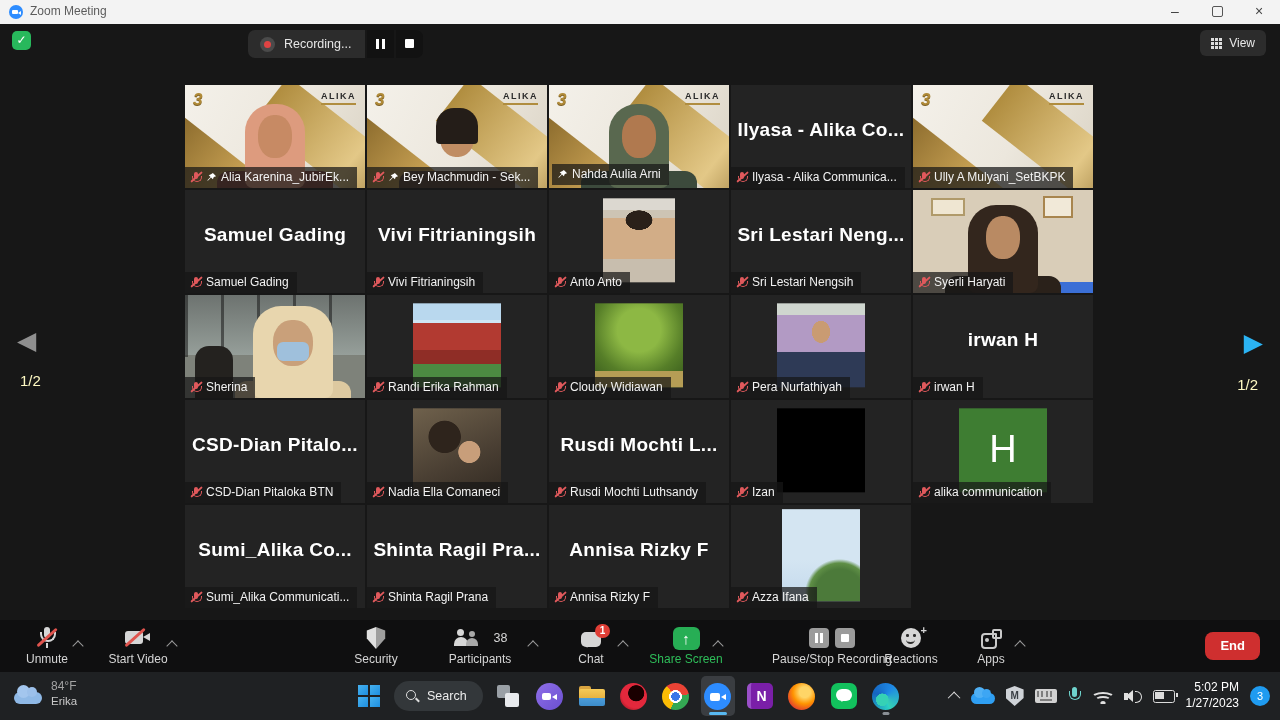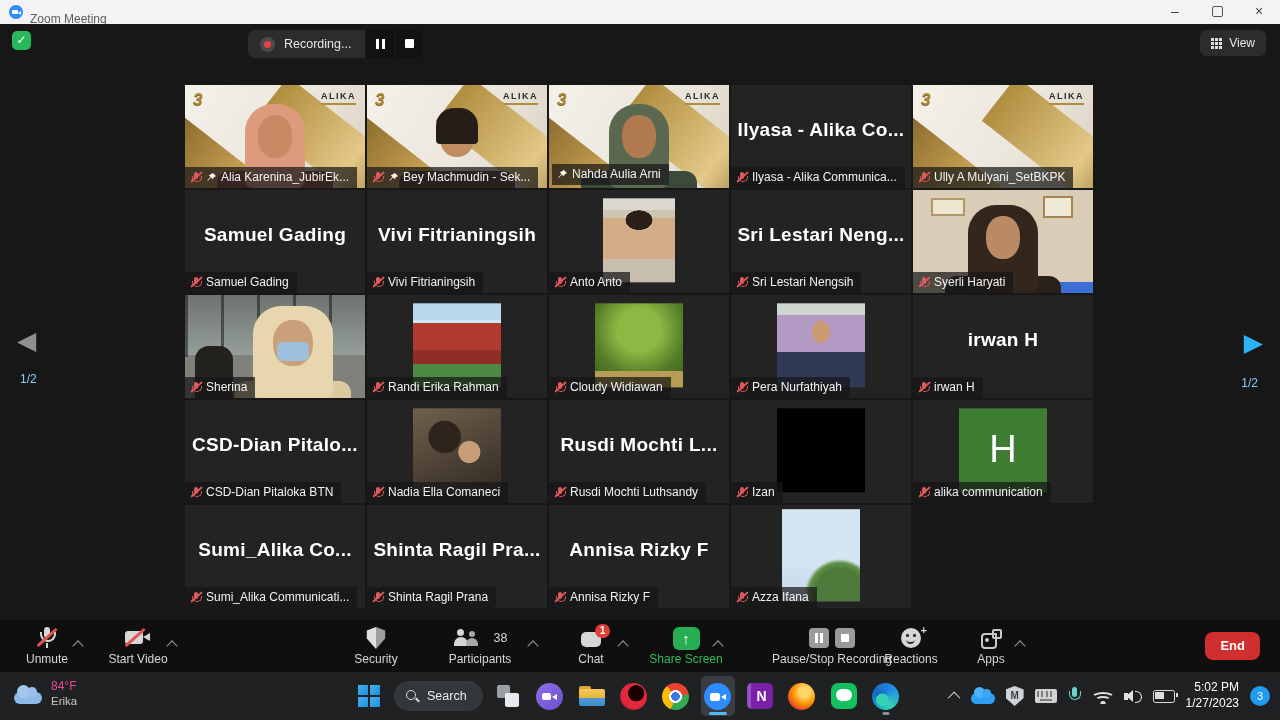--- a/index.html
+++ b/index.html
@@ -3,21 +3,21 @@
 <meta charset="utf-8">
 <style>
   html,body{margin:0;padding:0;width:1280px;height:720px;overflow:hidden;background:#101010;
     font-family:"Liberation Sans",sans-serif;-webkit-font-smoothing:antialiased;}
   .abs{position:absolute}
   
   #titlebar{position:absolute;left:0;top:0;width:1280px;height:24px;background:#f3f3f3;color:#555;}
   #titlebar .zlogo{position:absolute;left:9px;top:5px;width:14px;height:14px;border-radius:50%;background:#2d8cff;}
   #titlebar .zlogo i{position:absolute;left:3px;top:5px;width:6px;height:4px;background:#fff;border-radius:1px;}
   #titlebar .zlogo b{position:absolute;left:9px;top:5.5px;width:0;height:0;border-right:3px solid #fff;border-top:2px solid transparent;border-bottom:2px solid transparent;}
-  #titlebar .wtitle{position:absolute;left:30px;top:12px;font-size:12px;color:#5c5c5c;}
+  #titlebar .wtitle{position:absolute;left:30px;top:4px;font-size:12px;color:#5c5c5c;}
   .winbtn{position:absolute;top:0;width:42px;height:24px;text-align:center;line-height:22px;font-size:14px;color:#444;}
   .winbtn.sq i{display:inline-block;width:9px;height:9px;border:1px solid #555;border-radius:2px;margin-top:6px;}
   
   #stage{position:absolute;left:0;top:24px;width:1280px;height:596px;background:#171717;}
   .shield-green{position:absolute;left:12px;top:7px;width:19px;height:19px;border-radius:5px;background:#28b85c;color:#fff;font-size:12px;line-height:19px;text-align:center;}
   .tbtn{position:absolute;top:6px;height:27px;line-height:27px;background:#2c2c2c;border:1px solid #3a3a3a;border-radius:7px;color:#e6e6e6;font-size:12px;padding:0 12px;}
   #recgroup{position:absolute;left:248px;top:6px;height:28px;display:flex;align-items:stretch;}
   #recgroup .seg1{display:flex;align-items:center;gap:9px;background:#2c2c2c;border-radius:7px 0 0 7px;padding:0 14px 0 12px;color:#e6e6e6;font-size:12.5px;}
   .recdot{position:relative;width:15px;height:15px;border-radius:50%;background:#4a4a4a;}
   .recdot::after{content:"";position:absolute;left:4px;top:4px;width:7px;height:7px;border-radius:50%;background:#e04343;}
@@ -94,21 +94,21 @@
     background:repeating-linear-gradient(90deg,rgba(25,25,25,.55) 0 3px,transparent 3px 36px),linear-gradient(180deg,rgba(30,30,30,.35),transparent);}
   .v-sherina .fig2{position:absolute;left:10px;bottom:0;width:38px;height:52px;border-radius:14px 14px 0 0;background:#24221f;}
   .v-sherina .pers{--hij:#e8d6ae;--skin:#c9a07a;--shirt:#ddc9a0;left:60%;width:130px;height:92px;}
   .v-sherina .pers .hj{width:80px;height:92px;}
   .v-sherina .pers .fc{top:14px;width:40px;height:46px;}
   .v-sherina .msk{position:absolute;left:50%;top:36px;transform:translateX(-50%);width:32px;height:19px;border-radius:6px;background:#9fc0dc;}
   
   .navarrow{font-size:25px;line-height:1;}
   #navL{left:17px;top:304px;color:#8f8f8f;}
   #navR{right:17px;top:306px;color:#2bb3f3;}
-  .navpage{font-size:12px;color:#7dd3fc;text-align:center;}
+  .navpage{font-size:15px;color:#fef9c3;text-align:center;}
   #pageL{left:20px;top:348px;}
   #pageR{right:22px;top:352px;}
   
   #zbar{position:absolute;left:0;top:620px;width:1280px;height:52px;background:#0f0f10;}
   .ctl{position:absolute;top:6px;display:flex;flex-direction:column;align-items:center;color:#d6d6d6;font-size:12px;}
   .cicon{height:24px;display:flex;align-items:center;justify-content:center;margin-bottom:2px;position:relative;}
   .caret{position:absolute;width:7px;height:7px;border-left:1.6px solid #9a9a9a;border-top:1.6px solid #9a9a9a;transform:rotate(45deg);top:22px;}
   .slash{position:absolute;left:-3px;top:9px;width:26px;height:2.6px;background:#e0544e;transform:rotate(-42deg);border-radius:2px;}
   .mic{position:relative;width:20px;height:22px;}
   .mic .mb{position:absolute;left:7px;top:0;width:6px;height:11px;border-radius:3px;background:#d6d6d6;}
@@ -141,21 +141,21 @@
   .apicon .a2{position:absolute;right:0;top:0;width:6px;height:6px;border:2px solid #c9c9c9;border-radius:2px;}
   .apicon .a3{position:absolute;left:4px;top:9px;width:4px;height:4px;border-radius:50%;background:#c9c9c9;}
   #endbtn{position:absolute;right:20px;top:12px;height:28px;background:#cf2f2f;border-radius:8px;color:#fff;font-size:13px;font-weight:bold;line-height:28px;padding:0 15px;}
   
   #taskbar{position:absolute;left:0;top:672px;width:1280px;height:48px;background:#1f2123;color:#eee;}
   #weather{position:absolute;left:14px;top:7px;display:flex;align-items:center;gap:9px;}
   .cloud{position:relative;width:28px;height:12px;background:#8fb9e6;border-radius:8px;margin-top:8px;}
   .cloud::before{content:"";position:absolute;left:3px;top:-7px;width:13px;height:13px;border-radius:50%;background:#a3c6ee;}
   .cloud::after{content:"";position:absolute;left:13px;top:-5px;width:10px;height:10px;border-radius:50%;background:#9cc0ea;}
   #weather .wtx{line-height:1.25;}
-  #weather .t{font-size:12px;color:#ec4899;}
+  #weather .t{font-size:12px;color:#a3a3a3;}
   #weather .c{font-size:11.5px;color:#c9c9c9;}
   #tapps{position:absolute;left:352px;top:4px;display:flex;align-items:center;gap:8px;height:40px;}
   .tico{position:relative;width:34px;height:40px;display:flex;align-items:center;justify-content:center;border-radius:5px;}
   .winlogo{width:22px;height:22px;display:grid;grid-template-columns:10px 10px;grid-template-rows:10px 10px;gap:2px;}
   .winlogo i{background:linear-gradient(135deg,#46b1ef,#1e8fe0);}
   .searchpill{height:30px;background:#33373a;border-radius:15px;display:flex;align-items:center;gap:8px;padding:0 16px 0 12px;}
   .mag{position:relative;width:13px;height:13px;}
   .mag::before{content:"";position:absolute;left:0;top:0;width:8px;height:8px;border:1.8px solid #ddd;border-radius:50%;}
   .mag::after{content:"";position:absolute;left:9px;top:9px;width:5px;height:1.8px;background:#ddd;transform:rotate(45deg);}
   .searchpill span{font-size:12.5px;color:#ececec;}

